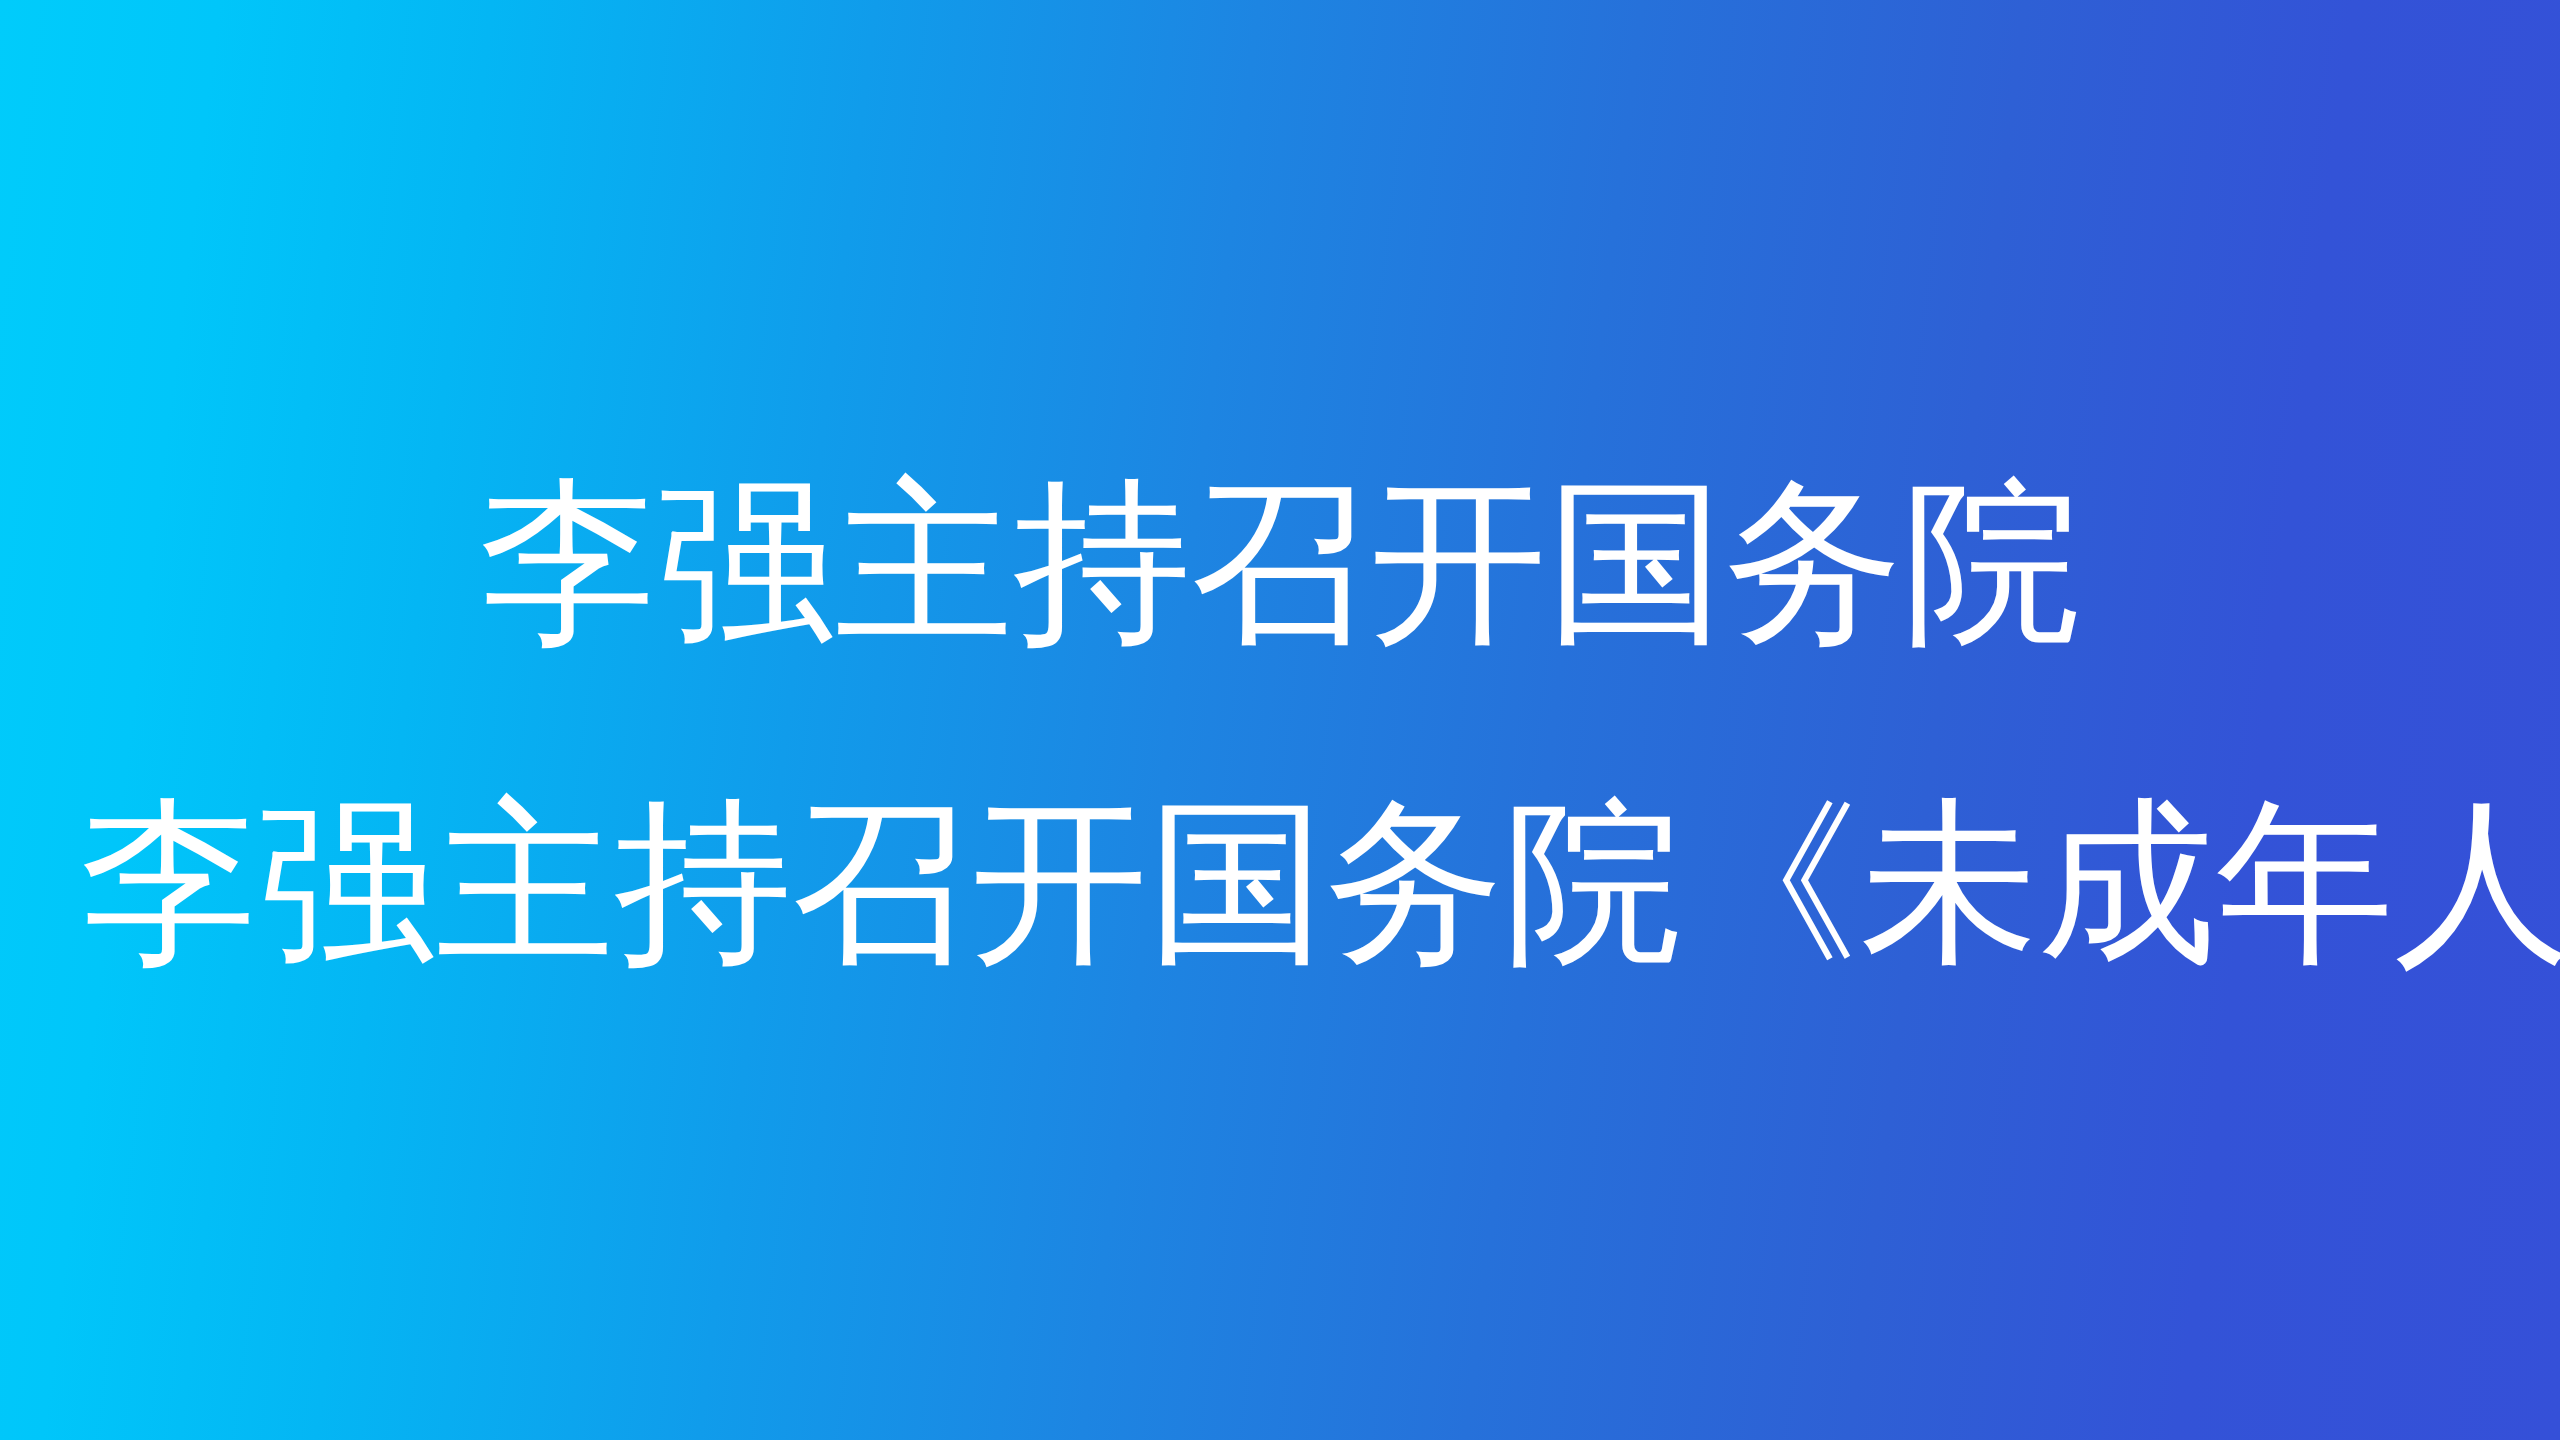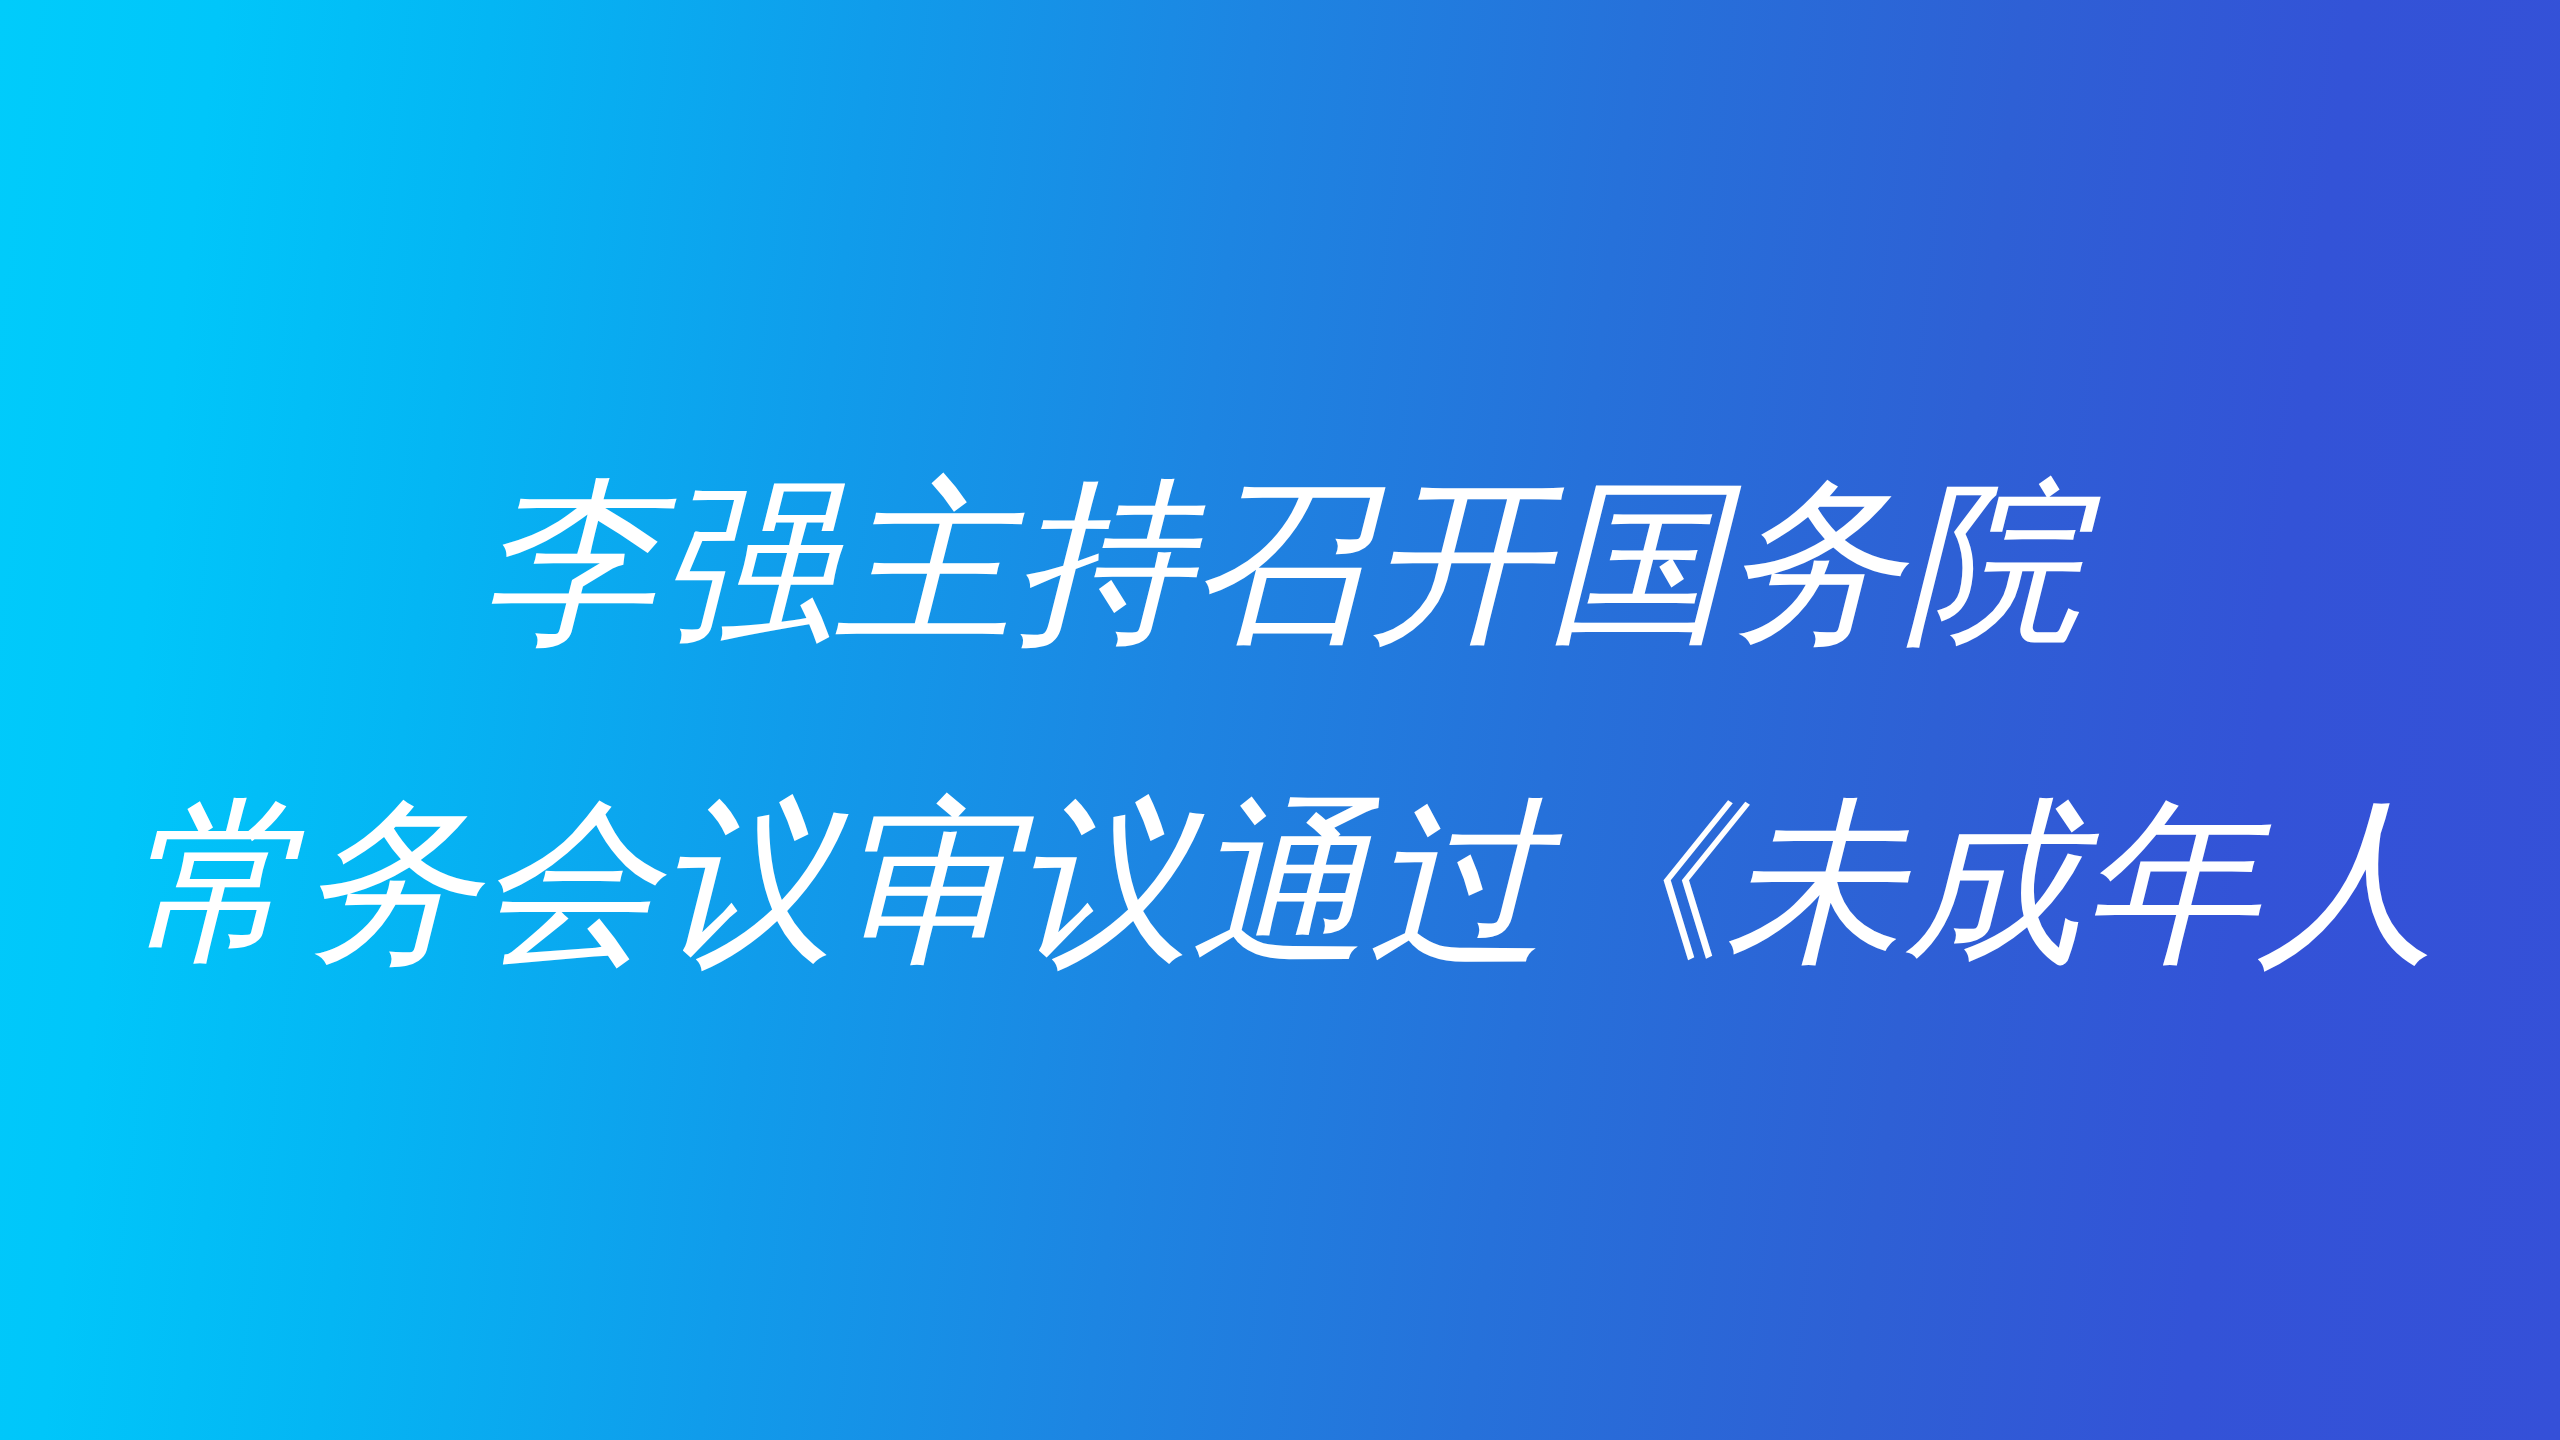--- a/index.html
+++ b/index.html
@@ -43,30 +43,29 @@
 
   .headline-line {
     display: block;
     color: #ffffff;
     font-size: 178px;
     line-height: 320px;
     font-weight: 400;
     letter-spacing: 0px;
     white-space: nowrap;
     font-family: "DejaVu Sans", "Liberation Sans", sans-serif;
-    font-style: italic;
   }
 </style>
 </head>
 <body>
 
 <div id="poster">
 
   <div id="headline-block">
 
     <span class="headline-line">李强主持召开国务院</span>
 
-    <span class="headline-line">常务会议审议通过《未成年人</span>
+    <span class="headline-line">李强主持召开国务院《未成年人</span>
 
 
   </div>
 
 </div>
 
 </body></html>

